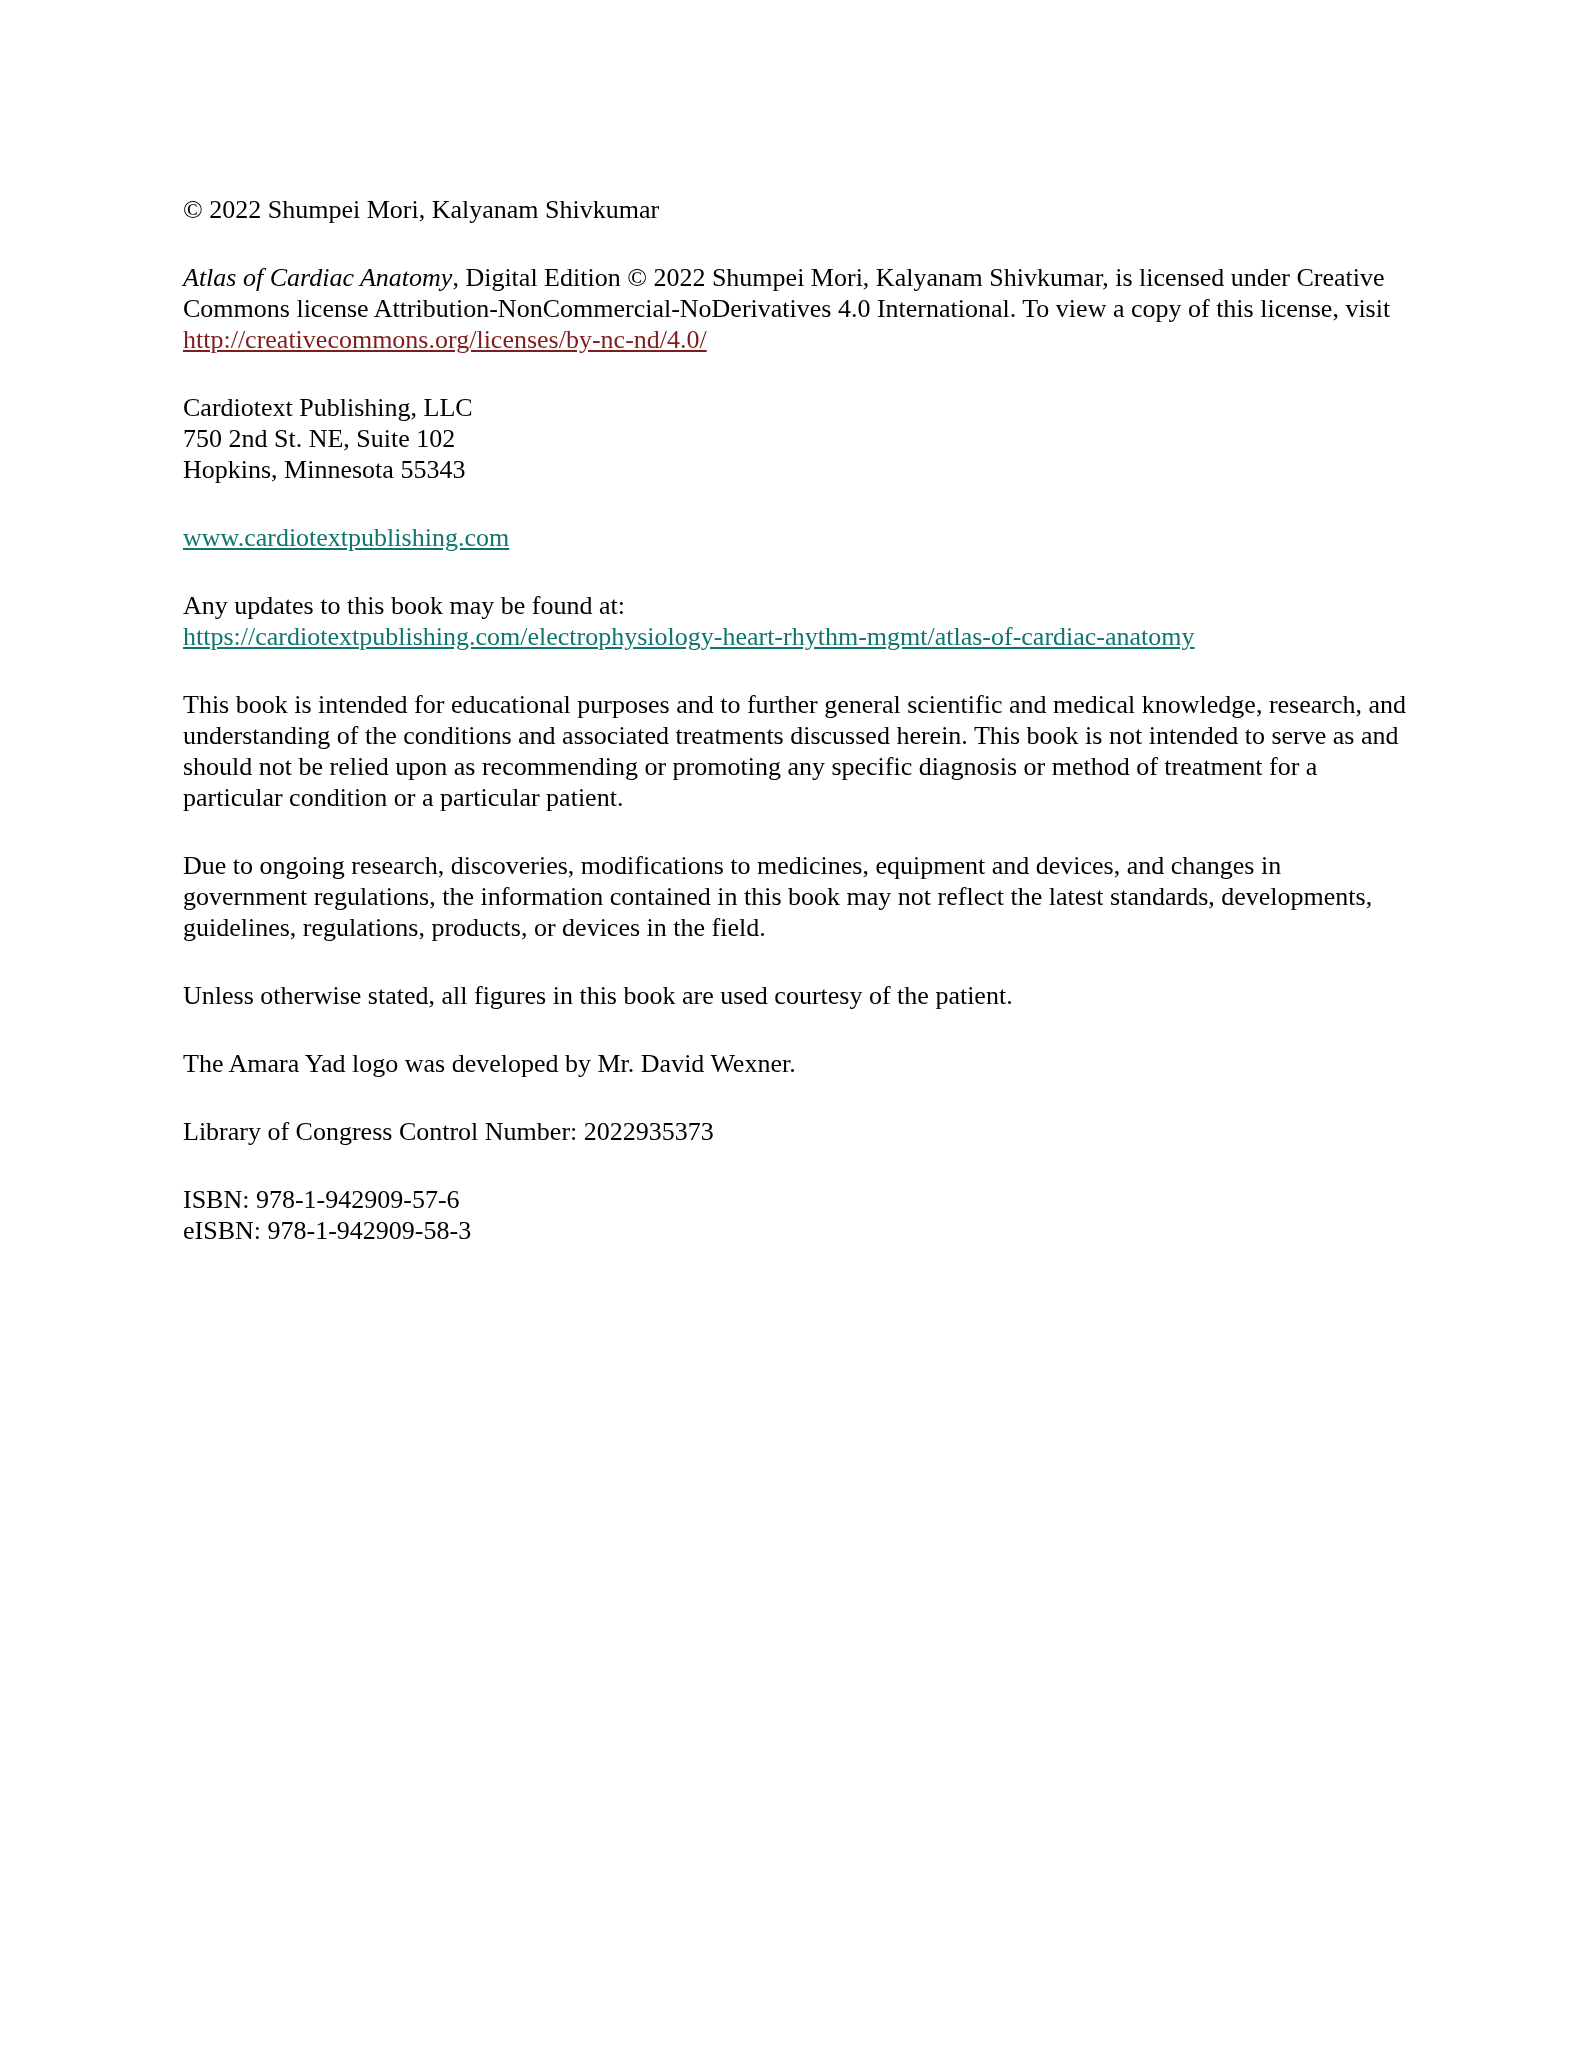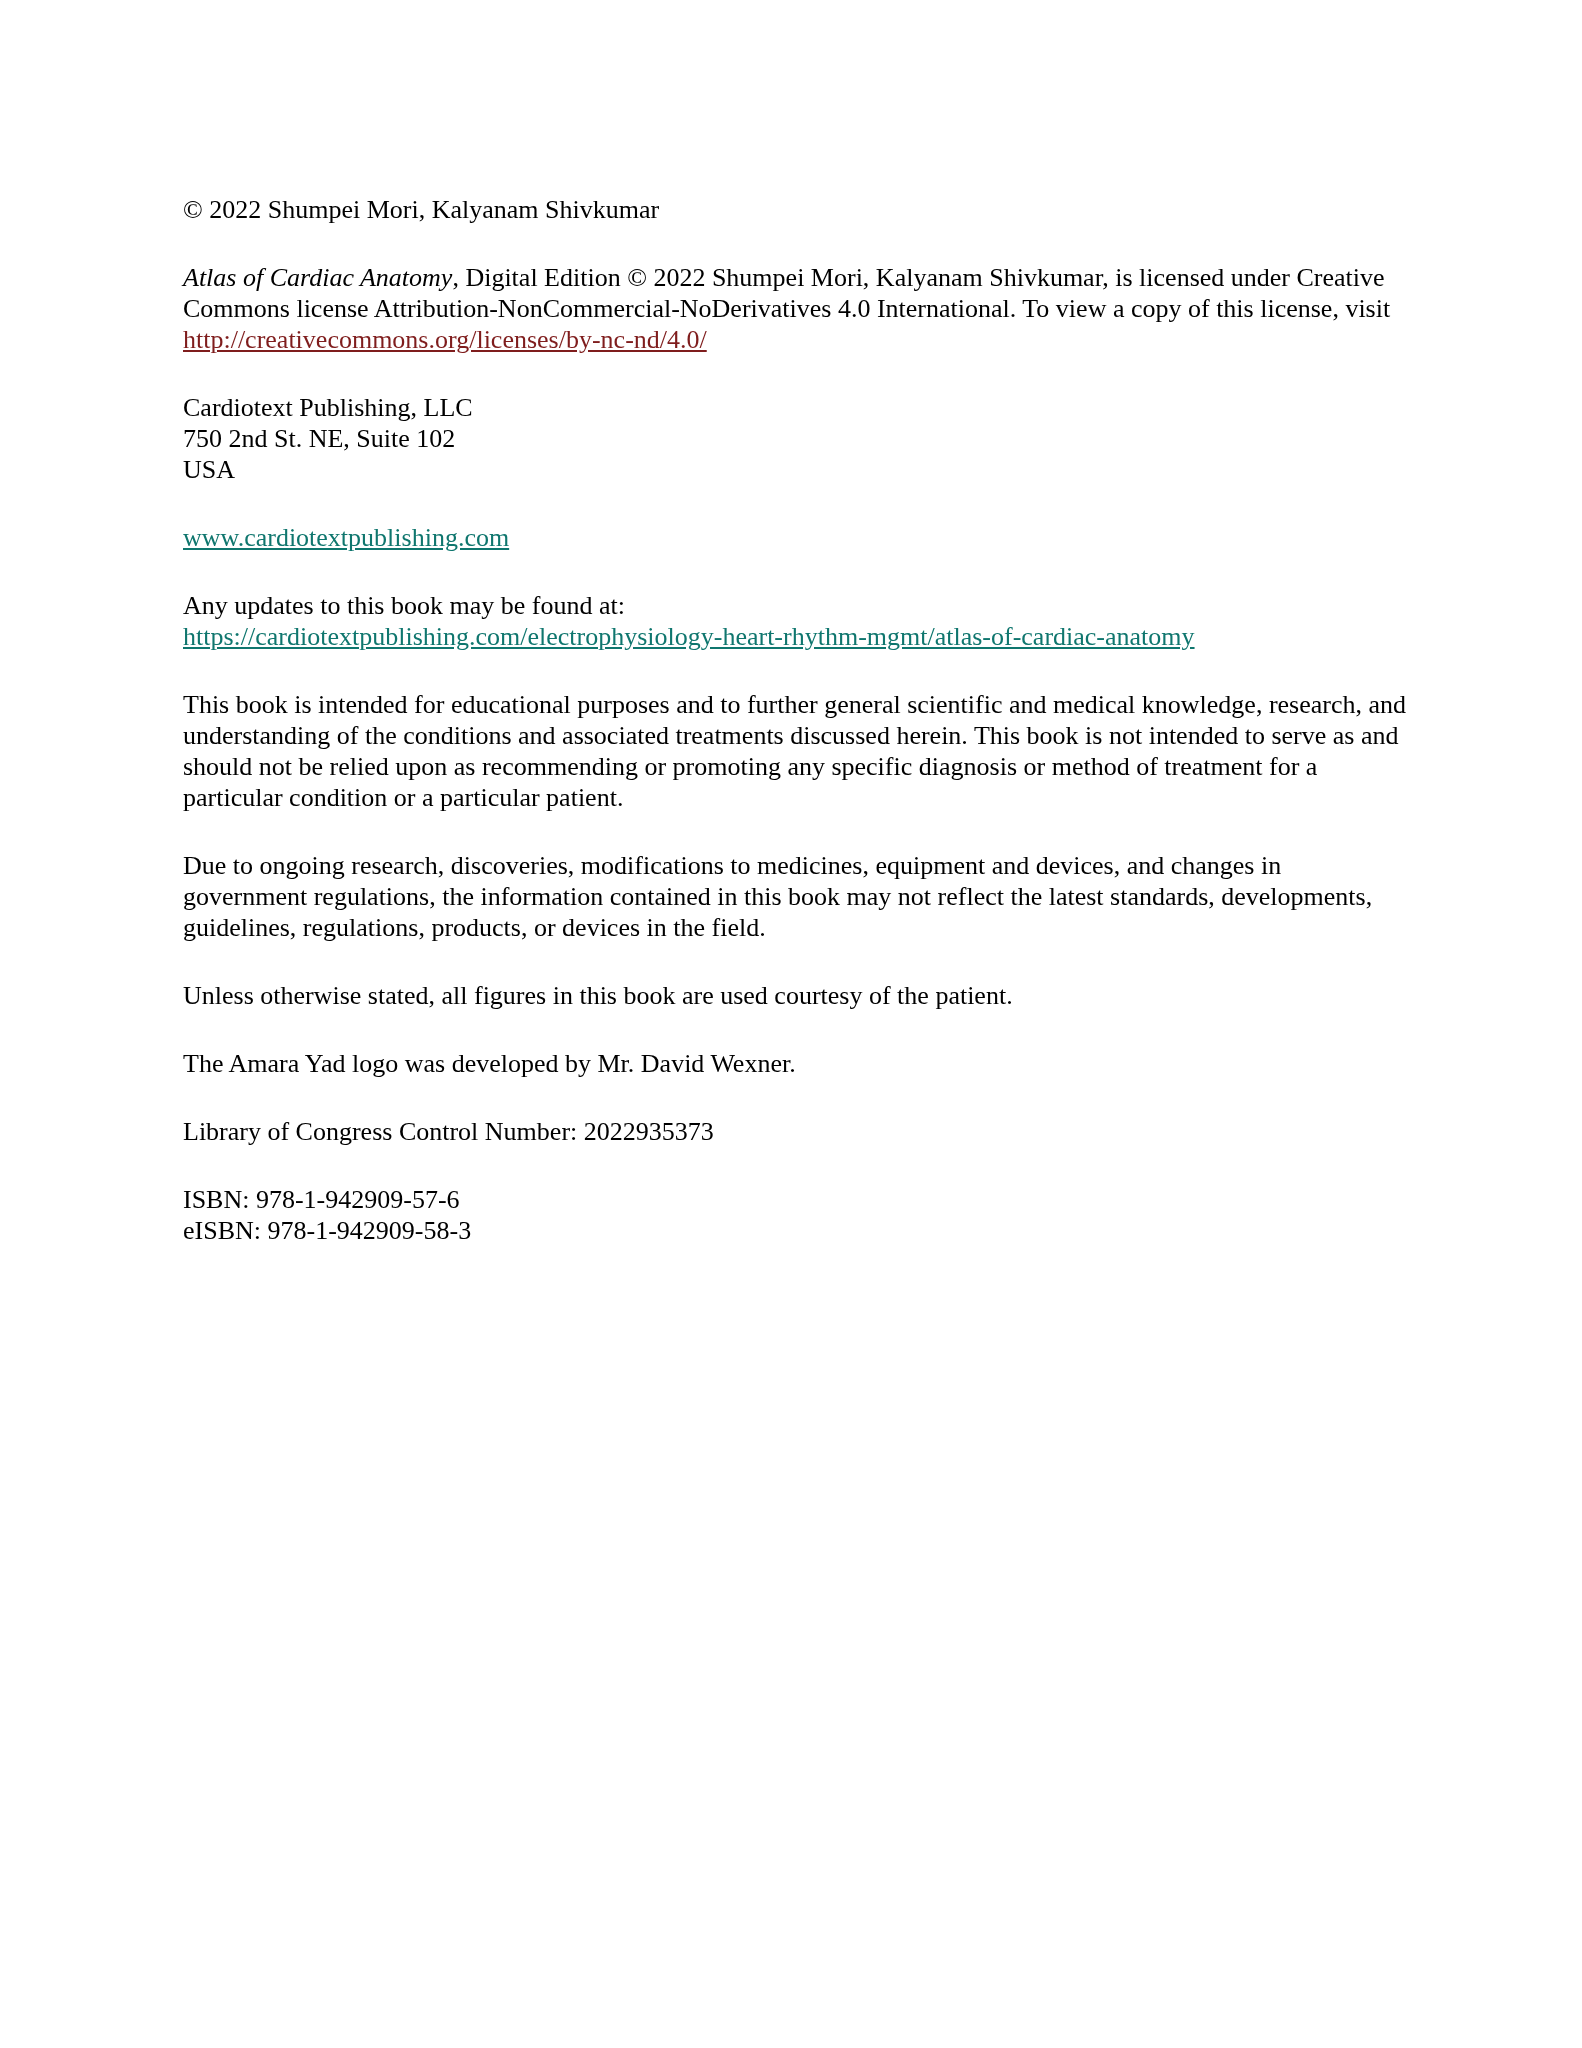--- a/index.html
+++ b/index.html
@@ -50,21 +50,21 @@
 
 <div class="page">
 
   <p>© 2022 Shumpei Mori, Kalyanam Shivkumar</p>
 
   <p><i class="book-title">Atlas of Cardiac Anatomy</i><span>, Digital Edition © 2022 Shumpei Mori, Kalyanam Shivkumar, is licensed under Creative Commons license Attribution-NonCommercial-NoDerivatives 4.0 International. To view a copy of this license, visit </span><a class="link link-cc">http://creativecommons.org/licenses/by-nc-nd/4.0/</a></p>
 
   <p>
     <span class="line">Cardiotext Publishing, LLC</span>
     <span class="line">750 2nd St. NE, Suite 102</span>
-    <span class="line">USA</span>
+    <span class="line">Hopkins, Minnesota 55343</span>
   </p>
 
   <p>
     <a class="link link-steel">www.cardiotextpublishing.com</a>
   </p>
 
   <p>
     <span class="line">Any updates to this book may be found at:</span>
     <a class="link link-steel">https://cardiotextpublishing.com/electrophysiology-heart-rhythm-mgmt/atlas-of-cardiac-anatomy</a>
   </p>

